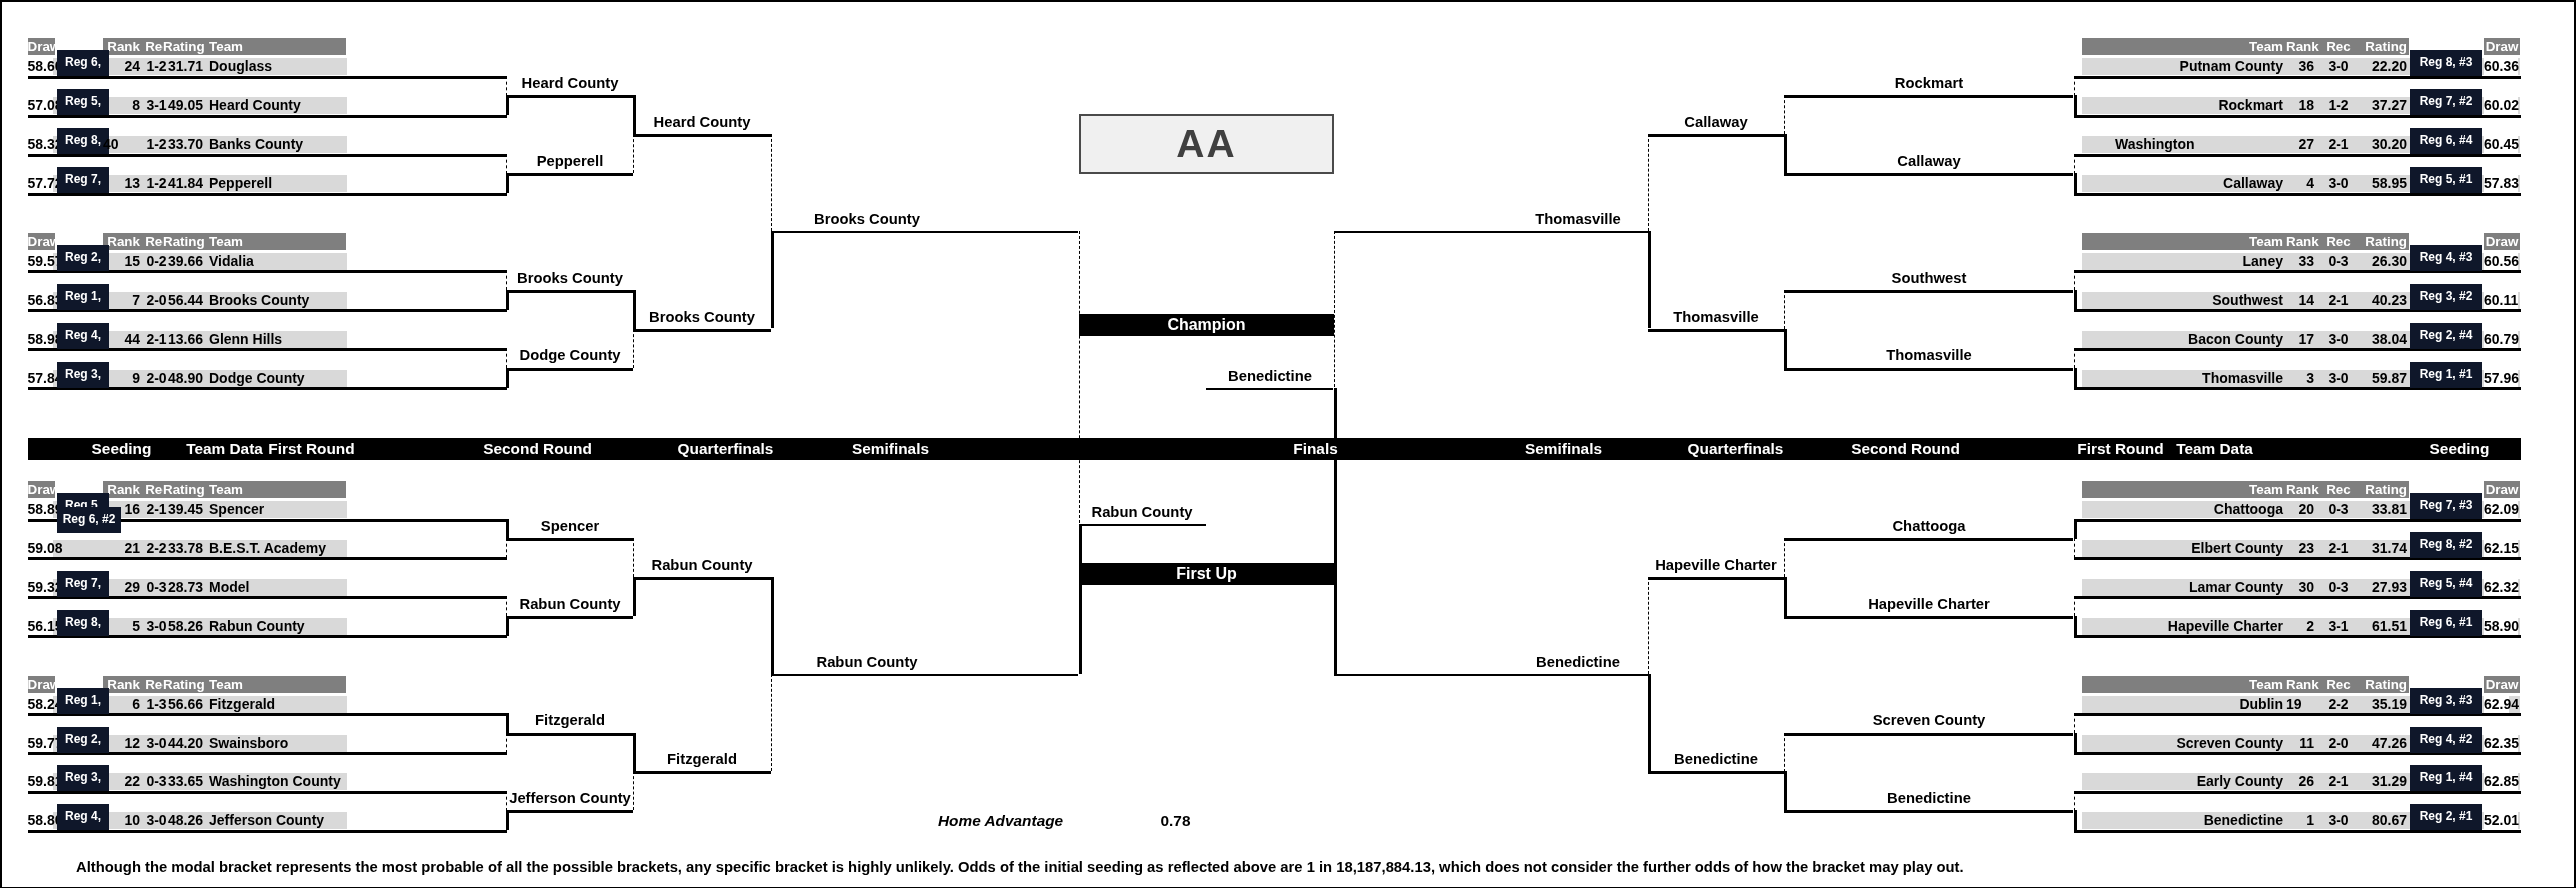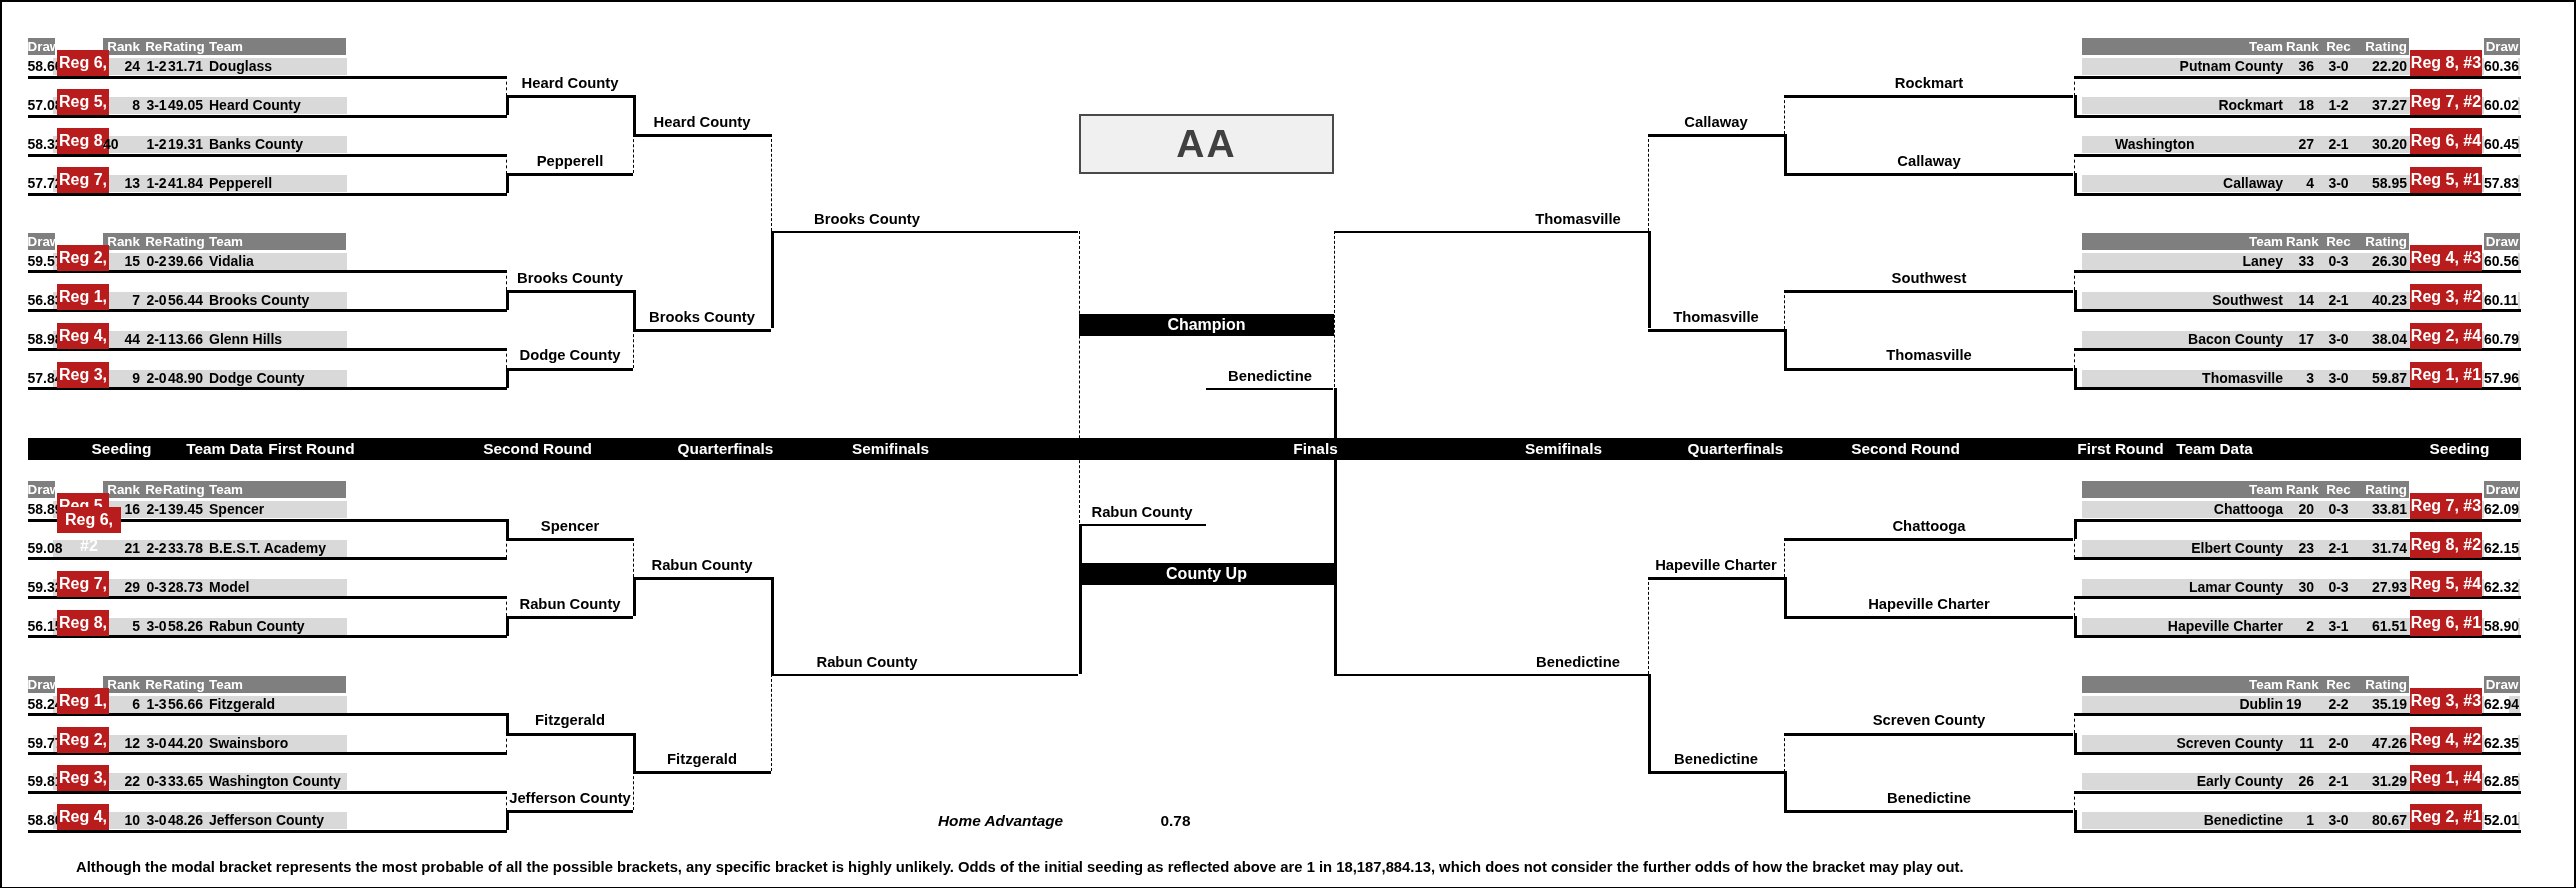--- a/index.html
+++ b/index.html
@@ -4,38 +4,38 @@
 <style>
   html,body{margin:0;padding:0;background:#fff;}
   body{font-family:"Liberation Sans", sans-serif;}
   #canvas{position:relative;width:2576px;height:889px;background:#fff;border:2px solid #000;box-sizing:border-box;overflow:hidden;}
   .hline{position:absolute;background:#000;}
   .vsolid{position:absolute;width:2.7px;background:#000;}
   .vdash{position:absolute;width:0;border-left:1.3px dashed #000;}
   .rowfill{position:absolute;background:#d9d9d9;height:17.4px;}
   .rowborder{position:absolute;background:#000;height:3.4px;}
   .hdrcell{position:absolute;background:#7f7f7f;color:#fff;font-weight:bold;font-size:13.4px;height:17.4px;line-height:17.4px;}
-  .seedcell{position:absolute;background:#b91c1c;color:#fff;font-weight:bold;font-size:16px;text-align:center;}
+  .seedcell{position:absolute;background:#0f172a;color:#fff;font-weight:bold;font-size:12px;text-align:center;}
   .drawcell{position:absolute;background:#fff;height:17.4px;line-height:17.4px;font-weight:bold;font-size:14px;text-align:right;}
   .cell{position:absolute;height:17.4px;line-height:17.4px;font-weight:bold;font-size:14px;color:#000;white-space:nowrap;}
   .blabel{position:absolute;font-weight:bold;font-size:14.8px;color:#000;white-space:nowrap;transform:translateX(-50%);}
   #round-bar{position:absolute;background:#000;z-index:30;}
   .roundlbl{position:absolute;color:#fff;font-weight:bold;font-size:15.4px;white-space:nowrap;transform:translateX(-50%);top:2px;}
   #aa-box{position:absolute;left:1077px;top:112px;width:255px;height:60px;background:#f0f0f0;border:2px solid #4a4a4a;box-sizing:border-box;display:flex;align-items:center;justify-content:center;font-size:39px;font-weight:bold;color:#404040;letter-spacing:2px;z-index:20;}
   .resultbar{position:absolute;left:1077px;width:255px;height:22px;background:#000;color:#fff;font-weight:bold;font-size:16px;display:flex;align-items:center;justify-content:center;z-index:30;}
   #home-adv-label,#home-adv-value{position:absolute;font-weight:bold;font-size:15.4px;color:#000;white-space:nowrap;}
   #footnote{position:absolute;left:74px;top:857px;width:2449px;font-weight:bold;font-size:14.8px;color:#000;white-space:nowrap;}
 </style>
 </head>
 <body>
 
 <div id="canvas">
   <div id="aa-box">AA</div>
   <div class="resultbar" style="top:312px;">Champion</div>
-  <div class="resultbar" style="top:561px;">County Up</div>
+  <div class="resultbar" style="top:561px;">First Up</div>
   <div id="round-bar" style="left:25.5px;top:436px;width:2493px;height:21.5px;">
       <div class="roundlbl" style="left: 94px; top: 2px;">Seeding</div>
       <div class="roundlbl" style="left: 197px; top: 2px;">Team Data</div>
       <div class="roundlbl" style="left: 284px; top: 2px;">First Round</div>
       <div class="roundlbl" style="left: 510px; top: 2px;">Second Round</div>
       <div class="roundlbl" style="left: 698px; top: 2px;">Quarterfinals</div>
       <div class="roundlbl" style="left: 863px; top: 2px;">Semifinals</div>
       <div class="roundlbl" style="left: 1288px; top: 2px;">Finals</div>
       <div class="roundlbl" style="left: 1536px; top: 2px;">Semifinals</div>
       <div class="roundlbl" style="left: 1708px; top: 2px;">Quarterfinals</div>
@@ -68,21 +68,21 @@
     <div class="cell" style="left: 101px; top: 95px; width: 37px; text-align: right;">8</div>
     <div class="cell" style="left: 141px; top: 95px; width: 27px; text-align: center;">3-1</div>
     <div class="cell" style="left: 161px; top: 95px; width: 40px; text-align: right;">49.05</div>
     <div class="cell" style="left: 207px; top: 95px;">Heard County</div>
     <div class="rowfill" style="left: 25.5px; top: 134px; width: 319px;"></div>
     <div class="rowborder" style="left: 25.5px; top: 152px; width: 479px;"></div>
     <div class="drawcell" style="left: 25.5px; top: 134px; width: 25.5px;">58.32</div>
     <div class="seedcell" style="left: 55px; top: 126px; width: 52px; height: 25.5px; line-height: 25.5px;">Reg 8, #4</div>
     <div class="cell" style="left: 101px; top: 134px; width: 37px; ">40</div>
     <div class="cell" style="left: 141px; top: 134px; width: 27px; text-align: center;">1-2</div>
-    <div class="cell" style="left: 161px; top: 134px; width: 40px; text-align: right;">19.31</div>
+    <div class="cell" style="left: 161px; top: 134px; width: 40px; text-align: right;">33.70</div>
     <div class="cell" style="left: 207px; top: 134px;">Banks County</div>
     <div class="rowfill" style="left: 25.5px; top: 173px; width: 319px;"></div>
     <div class="rowborder" style="left: 25.5px; top: 191px; width: 479px;"></div>
     <div class="drawcell" style="left: 25.5px; top: 173px; width: 25.5px;">57.72</div>
     <div class="seedcell" style="left: 55px; top: 165px; width: 52px; height: 25.5px; line-height: 25.5px;">Reg 7, #1</div>
     <div class="cell" style="left: 101px; top: 173px; width: 37px; text-align: right;">13</div>
     <div class="cell" style="left: 141px; top: 173px; width: 27px; text-align: center;">1-2</div>
     <div class="cell" style="left: 161px; top: 173px; width: 40px; text-align: right;">41.84</div>
     <div class="cell" style="left: 207px; top: 173px;">Pepperell</div>
     <div class="hdrcell" style="left: 2080px; top: 36px; width: 327px;"></div>

